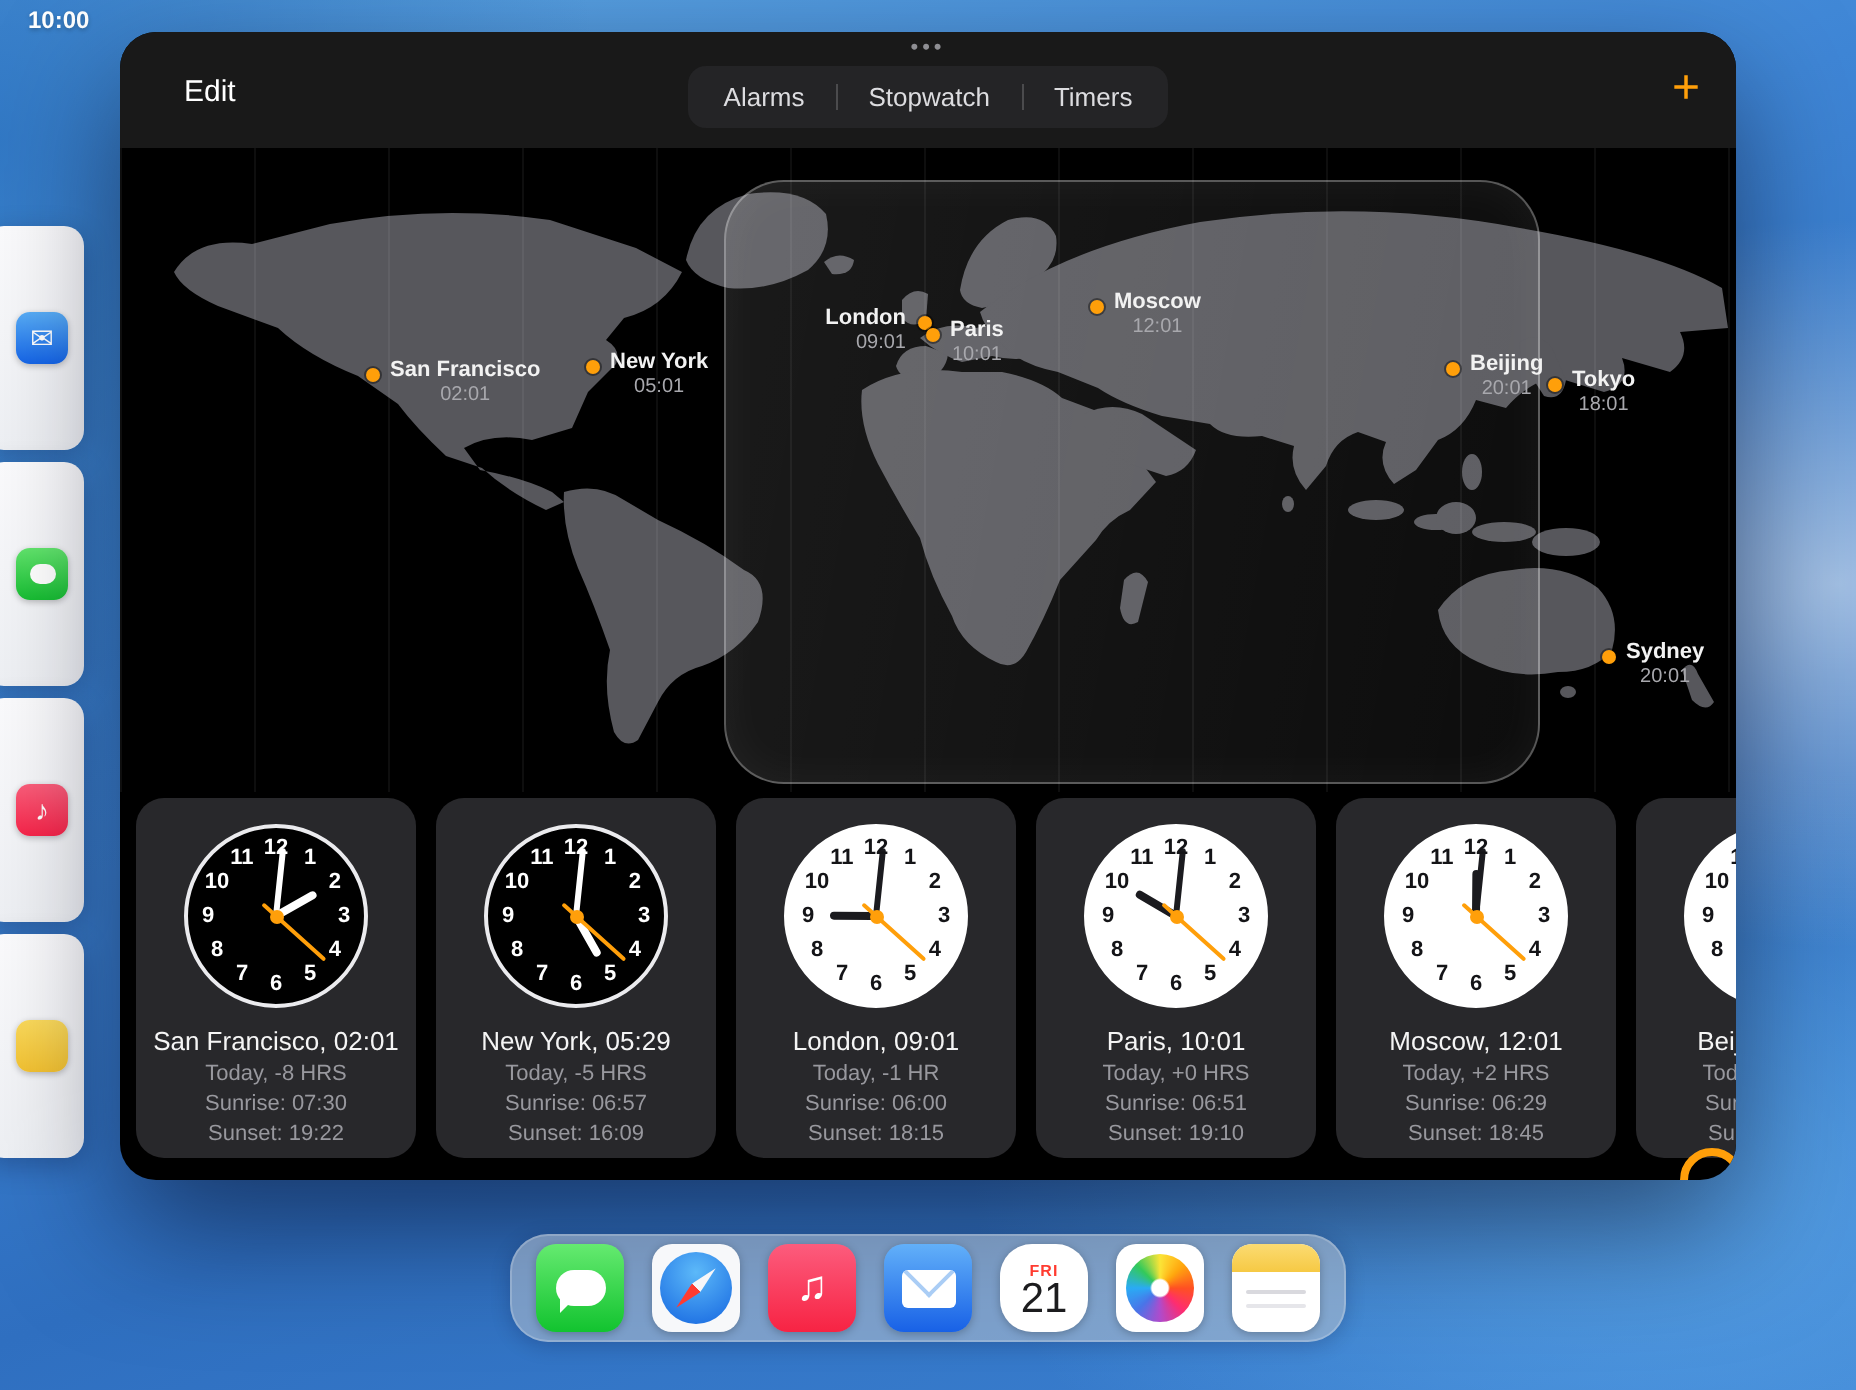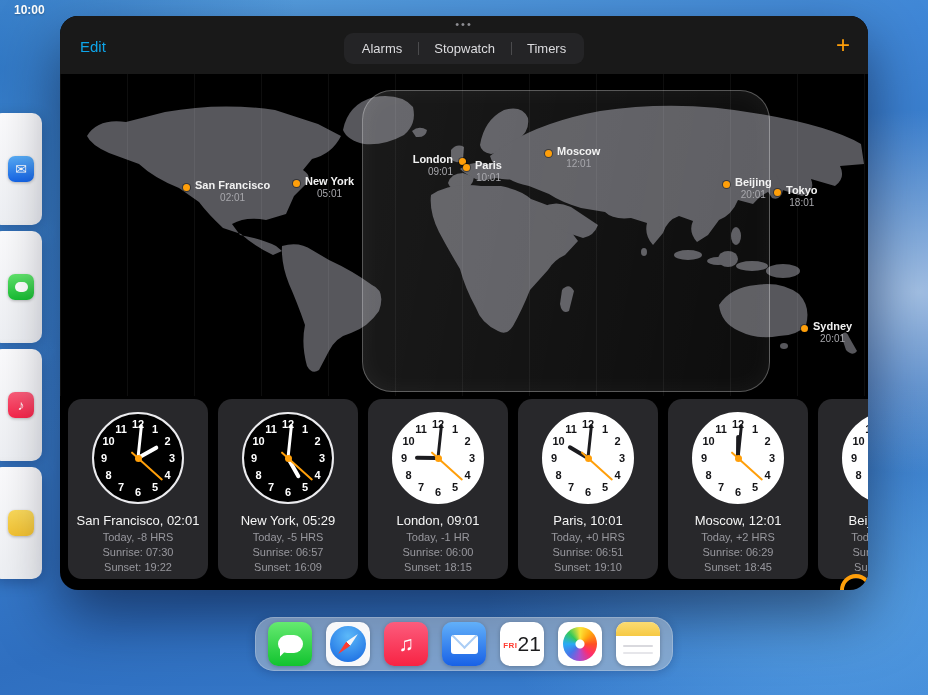--- a/index.html
+++ b/index.html
@@ -46,22 +46,22 @@
   }
   .grabber {
     position:absolute; top:2px; left:50%; transform:translateX(-50%);
     color:#8e8e93; font-size:11px; letter-spacing:2px; cursor:pointer; z-index:5;
   }
   .topbar {
     position:relative; height:58px; flex:none; background:#191919;
     display:flex; align-items:center; justify-content:center;
   }
   .edit-btn {
-    position:absolute; left:20px; top:50%; transform:translateY(-44%);
-    background:none; border:none; color:#0ea5e9; font-size:15px; cursor:pointer;
+    position:absolute; left:32px; top:50%; transform:translateY(-44%);
+    background:none; border:none; color:#ffffff; font-size:15px; cursor:pointer;
     font-family:inherit;
   }
   .add-btn {
     position:absolute; right:18px; top:50%; transform:translateY(-52%);
     background:none; border:none; color:#ff9f0a; font-size:24px; font-weight:300; cursor:pointer;
     font-family:inherit; line-height:1;
   }
   .segmented {
     display:flex; align-items:stretch; background:#242426; border-radius:9px; padding:2px; margin-top:6px;
   }
@@ -147,21 +147,21 @@
     background:radial-gradient(circle at 50% 28%, #5cb9f9, #1566e0); }
   .di-safari .needle { position:absolute; left:50%; top:50%; width:28px; height:6px; margin:-3px 0 0 -14px;
     background:linear-gradient(90deg,#ff3b30 50%, #f6f6f8 50%);
     clip-path:polygon(0 50%, 50% 0, 100% 50%, 50% 100%);
     transform:rotate(-45deg); }
   .di-music { background:linear-gradient(180deg,#fc5c7d,#f72343); color:#fff; font-size:21px; }
   .di-mail { background:linear-gradient(180deg,#62b0f9,#1861e6); }
   .di-mail .env { position:relative; width:27px; height:19px; background:#fff; border-radius:3px; overflow:hidden; }
   .di-mail .env::before { content:''; position:absolute; left:4px; top:-9px; width:17px; height:17px;
     transform:rotate(45deg); border-right:2px solid #aacdf5; border-bottom:2px solid #aacdf5; }
-  .di-calendar { background:#fff; flex-direction:row; }
+  .di-calendar { background:#fff; flex-direction:column;border-radius:16px; }
   .cal-weekday { color:#ff3b30; font-size:8px; font-weight:bold; letter-spacing:0.5px; margin-top:3px; }
   .cal-day { color:#1c1c1e; font-size:21px; font-weight:300; line-height:0.95; }
   .di-photos { background:#fff; }
   .di-photos .flower { width:34px; height:34px; border-radius:50%;
     background:
       radial-gradient(circle, #ffffff 0 4px, rgba(255,255,255,0) 5px),
       conic-gradient(#f7e34d,#f7a823,#f2552c,#e8336e,#a64fbf,#4f74d9,#38a8e8,#41c463,#f7e34d);
     filter:saturate(1.15); }
   .di-notes { background:#fff; flex-direction:column; justify-content:flex-start; }
   .di-notes .band { width:100%; height:14px; background:linear-gradient(180deg,#fbdb72,#f6c944); }

